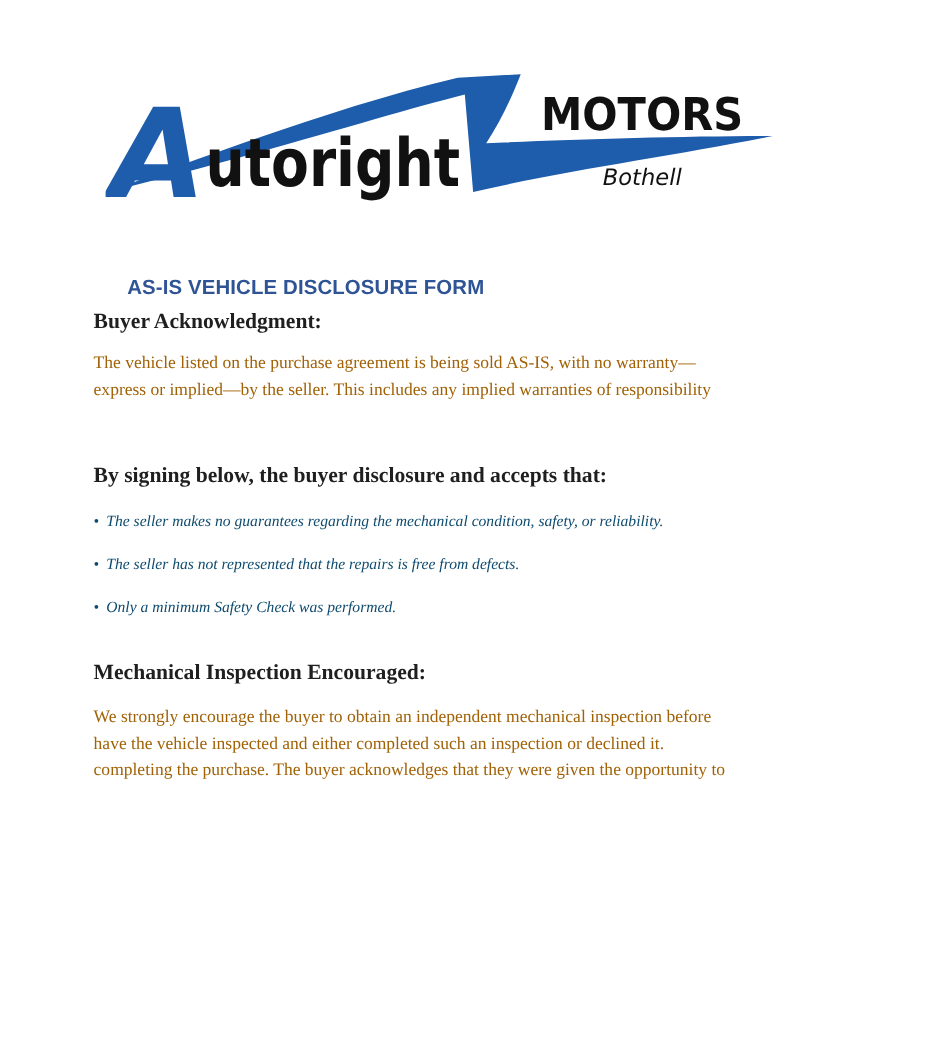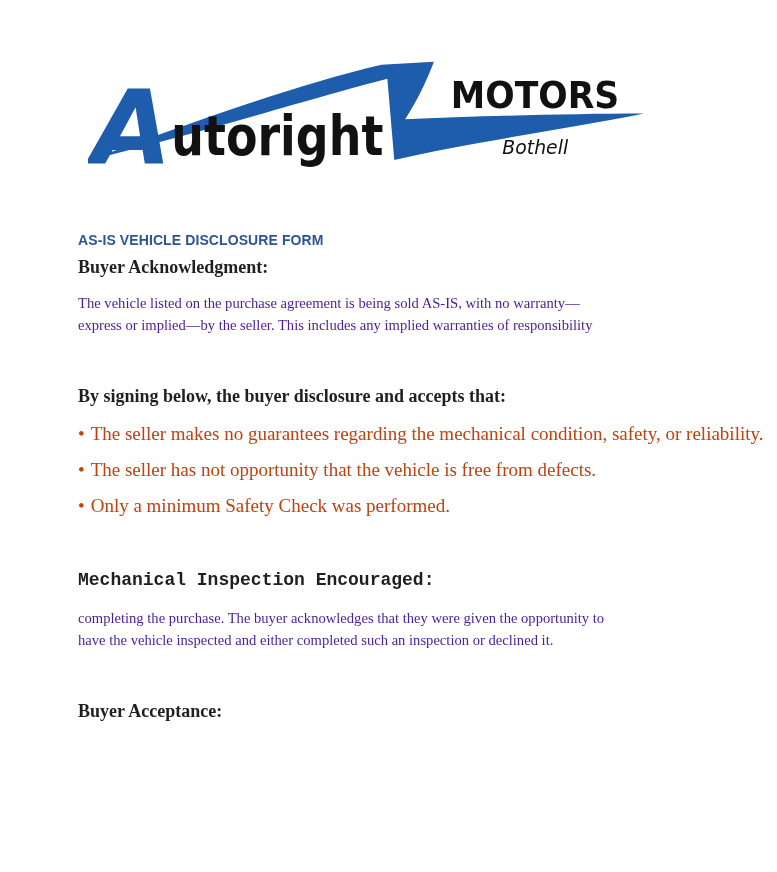--- a/index.html
+++ b/index.html
@@ -13,38 +13,38 @@
     padding: 0 67px 0 78px;
   }
   
   .logo-wrap { margin-top: 35px; margin-left: 10px; width: 565px; height: 134px; }
   .logo-wrap svg { display: block; }
   .logo-brand-text { font-family: "DejaVu Sans", "Liberation Sans", sans-serif; font-weight: bold; }
   
   .doc-title {
     margin-top: 62px;
     font-family: "Liberation Sans", "DejaVu Sans", sans-serif;
-    font-weight: bold; font-size: 14px; line-height: 18px;
-    letter-spacing: 0.1px; white-space: nowrap;
+    font-weight: bold; font-size: 17px; line-height: 18px;
+    letter-spacing: 0.1px; white-space: nowrap; margin-left: 28px;
   }
   .doc-heading {
     font-weight: bold; font-size: 18px; line-height: 17px;
     color: #1f1f1f; white-space: nowrap;
   }
   .h-ack     { margin-top: 10px; }
   .h-signing { margin-top: 52px; }
-  .h-mech    { margin-top: 58px; font-family: Liberation Mono, monospace; }
+  .h-mech    { margin-top: 38px; }
   .h-accept  { margin-top: 52px; }
-  .para { margin-top: 16px; font-size: 14.6px; color: #4c1d95; }
+  .para { margin-top: 16px; font-size: 14.6px; color: #a16207; }
   .para .line { line-height: 22px; white-space: nowrap; }
   .para-2, .para-3 { margin-top: 18px; }
   .bullet-list { margin-top: 20px; }
   .bullet-row {
-    font-size: 19px; line-height: 17px; color: #c2410c;
-    margin-bottom: 19px; white-space: nowrap;
+    font-size: 13px; line-height: 17px; color: #0c4a6e;
+    margin-bottom: 19px; white-space: nowrap; font-style: italic;
   }
   .bullet-row .marker { display: inline-block; margin-right: 6px; }
 </style>
 </head>
 <body>
 
 <div class="page">
 
   <div class="logo-wrap">
     <svg width="565" height="134" viewBox="0 0 570 135" xmlns="http://www.w3.org/2000/svg">
@@ -75,30 +75,30 @@
     <div class="line">The vehicle listed on the purchase agreement is being sold AS-IS, with no warranty—</div>
     <div class="line">express or implied—by the seller. This includes any implied warranties of responsibility</div>
   </div>
 
   <div class="doc-heading h-signing">By signing below, the buyer disclosure and accepts that:</div>
   <div class="bullet-list">
     <div class="bullet-row">
       <span class="marker">•</span><span>The seller makes no guarantees regarding the mechanical condition, safety, or reliability.</span>
     </div>
     <div class="bullet-row">
-      <span class="marker">•</span><span>The seller has not opportunity that the vehicle is free from defects.</span>
+      <span class="marker">•</span><span>The seller has not represented that the repairs is free from defects.</span>
     </div>
     <div class="bullet-row">
       <span class="marker">•</span><span>Only a minimum Safety Check was performed.</span>
     </div>
   </div>
 
   <div class="doc-heading h-mech">Mechanical Inspection Encouraged:</div>
   <div class="para para-2">
+    <div class="line">We strongly encourage the buyer to obtain an independent mechanical inspection before</div>
+    <div class="line">have the vehicle inspected and either completed such an inspection or declined it.</div>
     <div class="line">completing the purchase. The buyer acknowledges that they were given the opportunity to</div>
-    <div class="line">have the vehicle inspected and either completed such an inspection or declined it.</div>
   </div>
 
-  <div class="doc-heading h-accept">Buyer Acceptance:</div>
   <div class="para para-3">
   </div>
 
 </div>
 
 </body></html>

